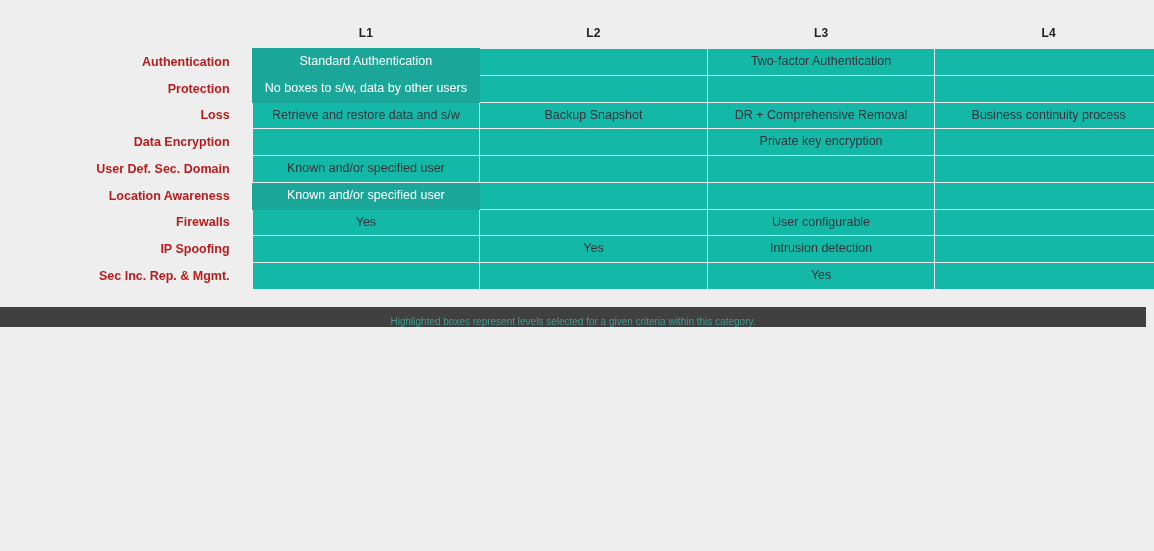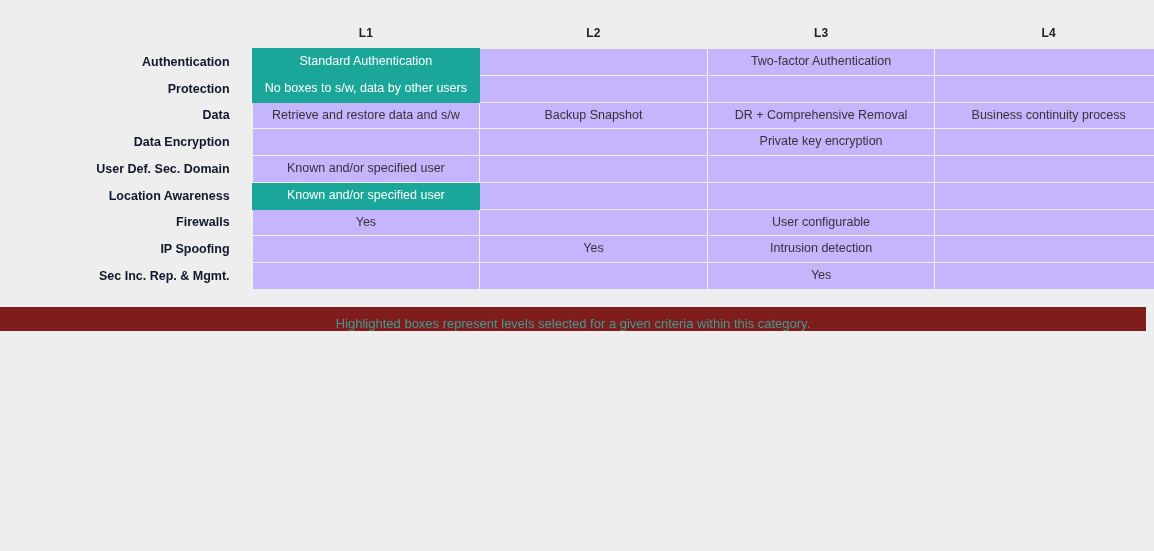--- a/index.html
+++ b/index.html
@@ -49,28 +49,28 @@
   thead th.corner { background: #eeeeee; }
 
   
   td.rowlabel {
     background: #eeeeee;
     border: none;
     text-align: right;
     padding: 0 22px 0 8px;
     font-size: 12.5px;
     font-weight: bold;
-    color: #0f172a;
+    color: #b91c1c;
     vertical-align: middle;
     white-space: nowrap;
   }
 
   
   td.cell {
-    background: #c4b5fd;
+    background: #14b8a6;
     border-top: 1px solid #eeeeee;
     border-bottom: 1px solid #eeeeee;
     border-left: 1px solid #f0f0f0;
     border-right: 1px solid #f0f0f0;
     text-align: center;
     vertical-align: middle;
     font-size: 12.5px;
     color: #34323b;
     padding: 4px 10px;
     line-height: 1.42;
@@ -87,23 +87,23 @@
     border-right-color: #1aa79a;
   }
 
   tr.r-std td.cell { height: 22px; }
   tr.r-tall td.cell { height: 54px; }
 
   
   .footnote {
     width: 1146px;
     text-align: center;
-    font-size: 13px;
+    font-size: 10px;
     color: #3f9c93;
-    background: #7f1d1d;
+    background: #404040;
     padding: 9px 0 0 0;
     box-sizing: border-box;
     margin-top: 8px;
   }
 </style>
 </head>
 <body>
 
 <div id="matrix-root">
 
@@ -133,21 +133,21 @@
           <td class="cell empty"></td>
         </tr>
         <tr class="r-std">
           <td class="rowlabel">Protection</td>
           <td class="cell hl">No boxes to s/w, data by other users</td>
           <td class="cell empty"></td>
           <td class="cell empty"></td>
           <td class="cell empty"></td>
         </tr>
         <tr class="r-std">
-          <td class="rowlabel">Data</td>
+          <td class="rowlabel">Loss</td>
           <td class="cell">Retrieve and restore data and s/w</td>
           <td class="cell">Backup Snapshot</td>
           <td class="cell">DR + Comprehensive Removal</td>
           <td class="cell">Business continuity process</td>
         </tr>
         <tr class="r-std">
           <td class="rowlabel">Data Encryption</td>
           <td class="cell empty"></td>
           <td class="cell empty"></td>
           <td class="cell">Private key encryption</td>

